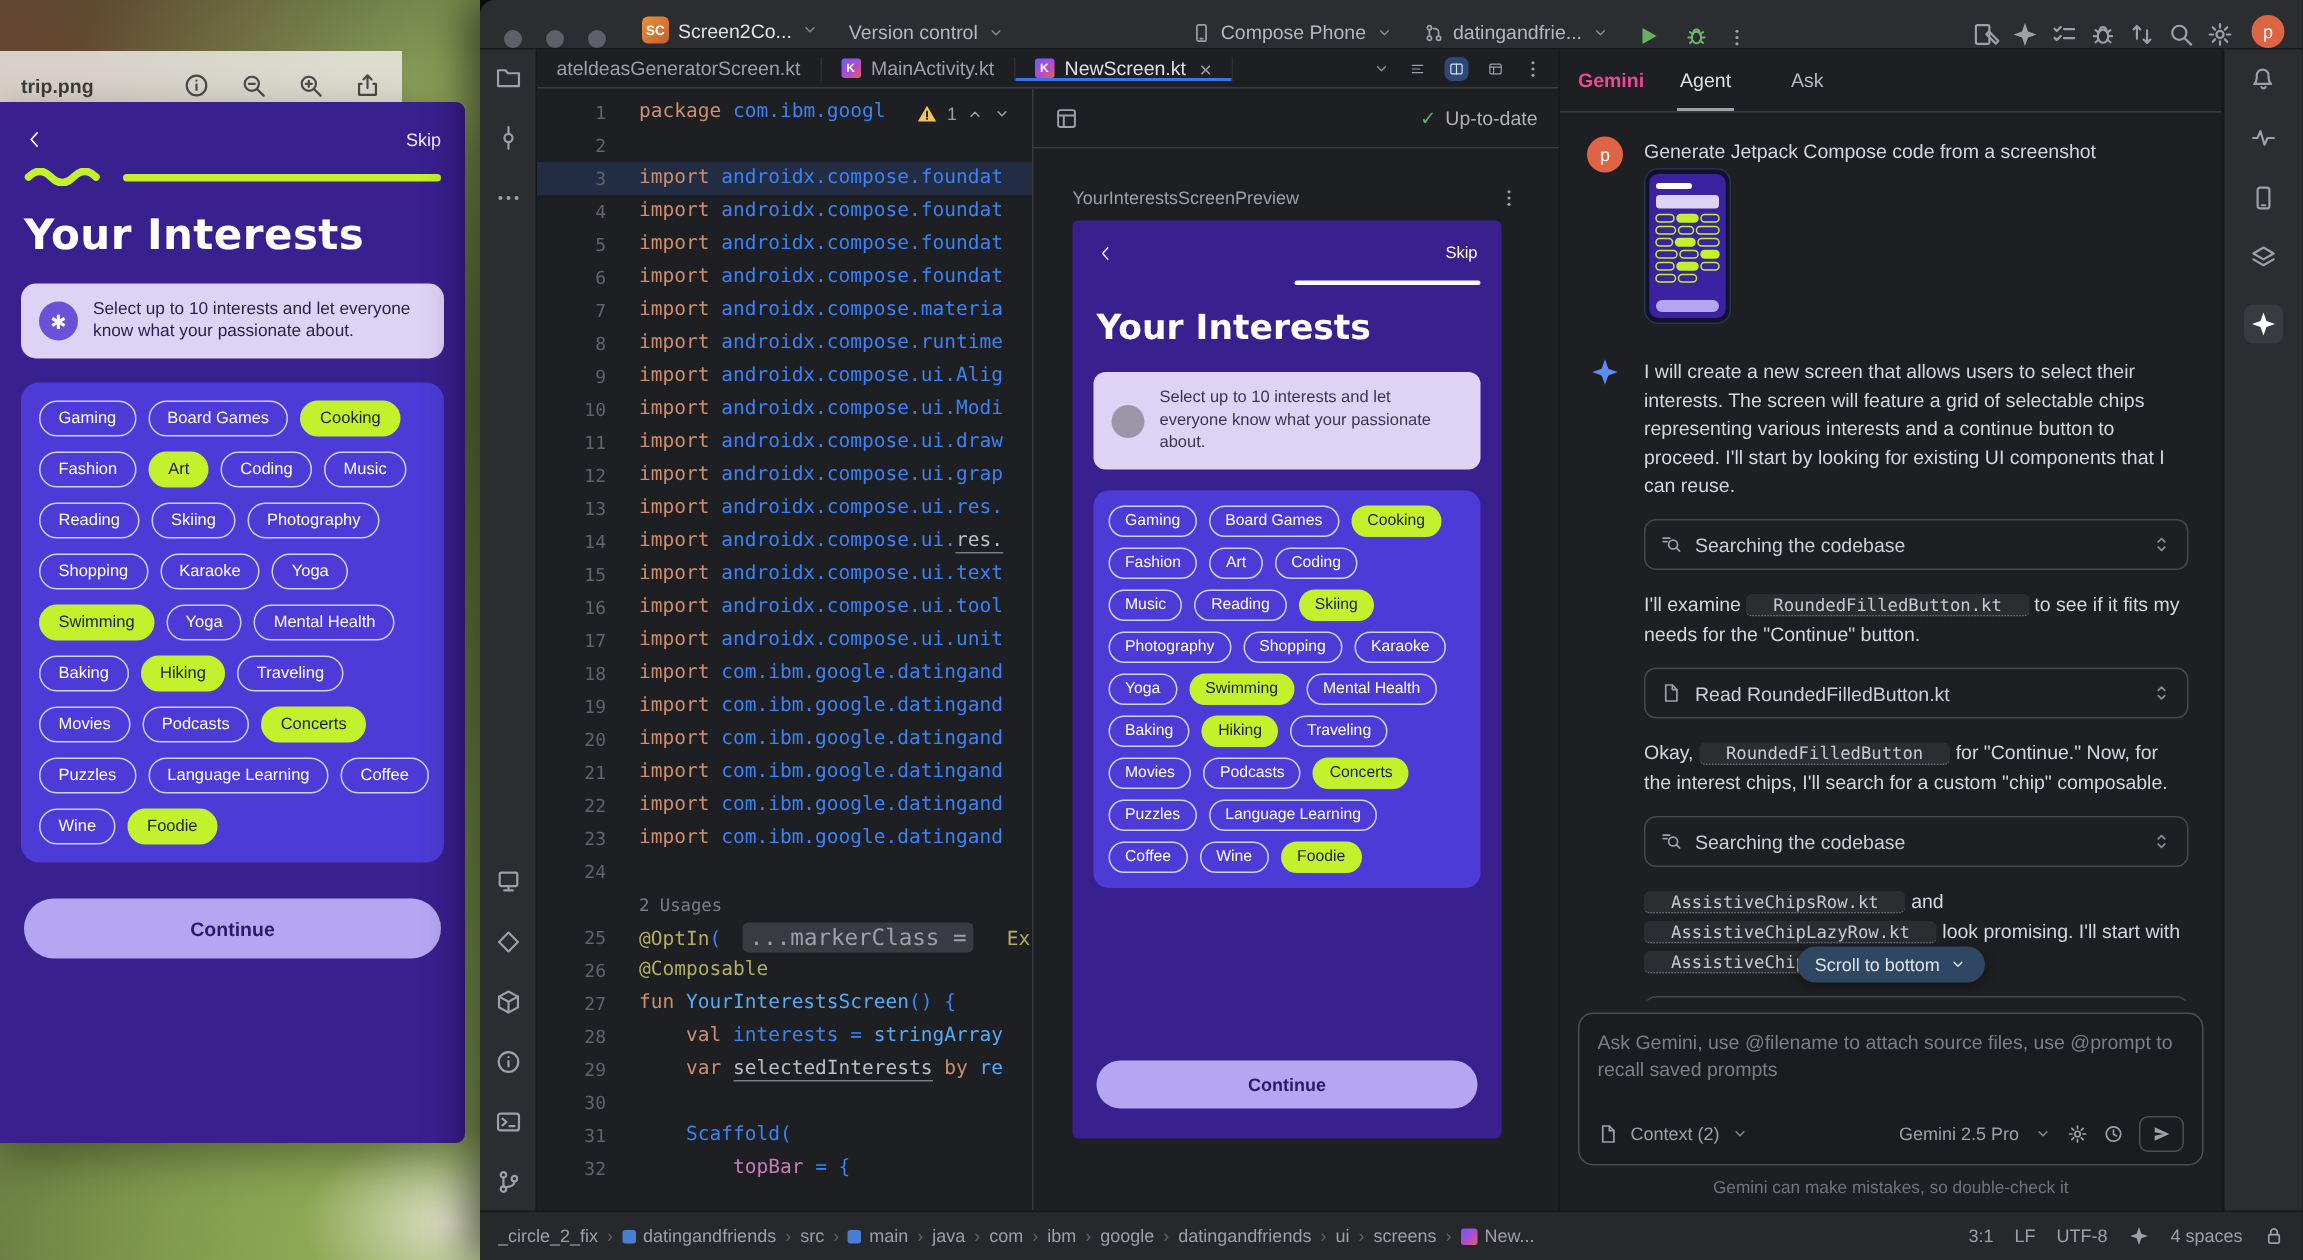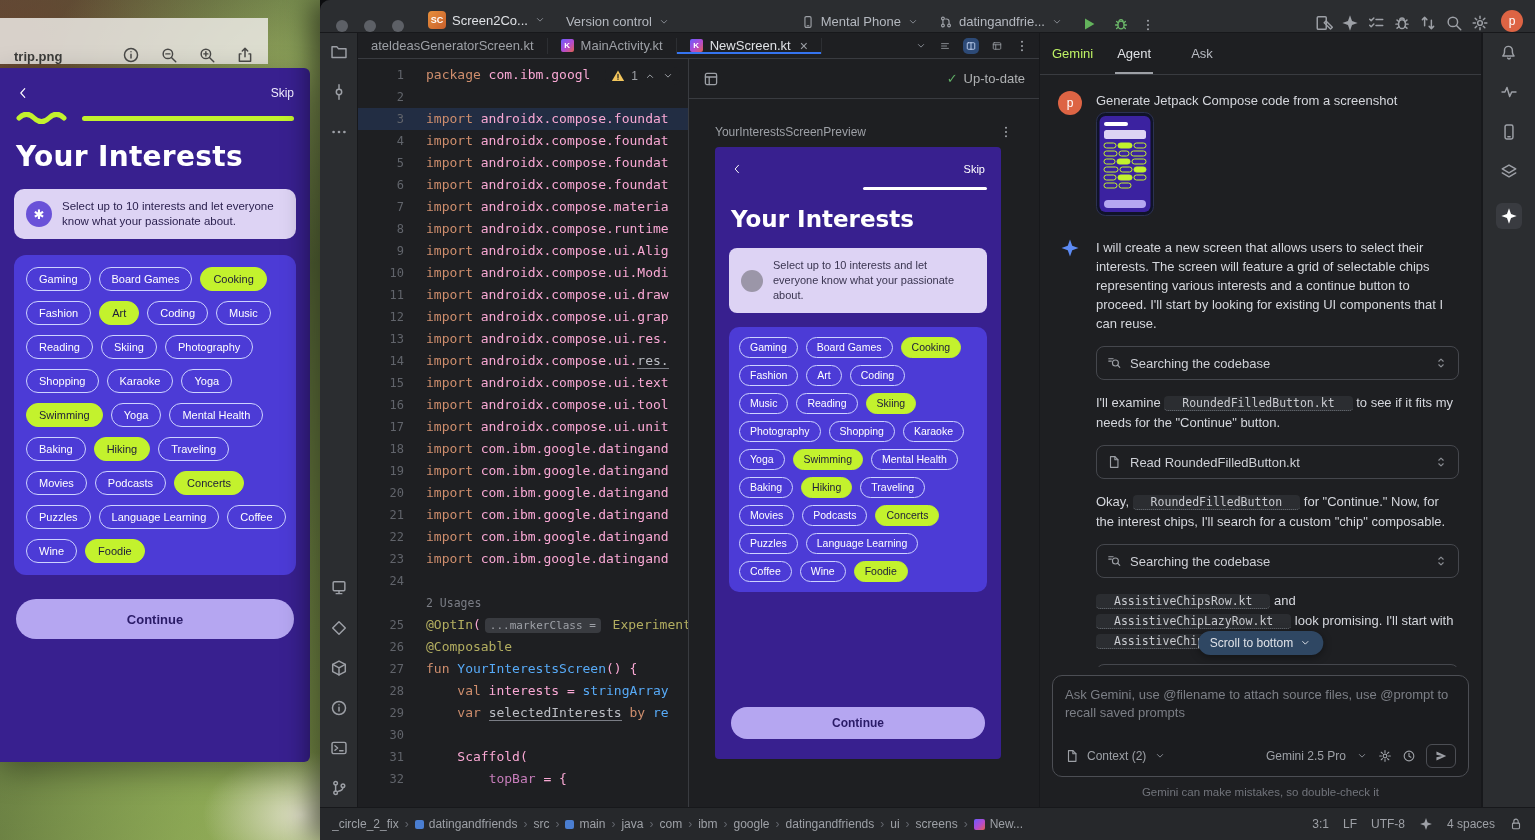--- a/index.html
+++ b/index.html
@@ -9,22 +9,22 @@
   .i12{width:12px;height:12px}.i14{width:14px;height:14px}.i18{width:18px;height:18px}.i20{width:20px;height:20px}
 
   
   .left-panel{position:absolute;left:0;top:0;width:320px;height:840px;
     background:
       radial-gradient(140px 90px at 94% 97%, rgba(232,228,214,.85), transparent 70%),
       radial-gradient(420px 300px at 92% 10%, rgba(190,215,120,.55), transparent 60%),
       radial-gradient(500px 380px at 8% 6%, rgba(112,62,42,.6), transparent 55%),
       radial-gradient(620px 420px at 55% 88%, rgba(146,178,88,.5), transparent 62%),
       linear-gradient(115deg,#57503c 0%,#4f5f38 30%,#63763f 55%,#87a052 80%,#9db45e 100%);}
-  .img-header{position:absolute;top:18px;left:0;width:268px;height:46px;background:rgba(236,234,229,.85);
-    display:flex;align-items:flex-end;padding:0 14px;gap:20px}
+  .img-header{position:absolute;top:34px;left:0;width:268px;height:46px;background:rgba(236,234,229,.85);
+    display:flex;align-items:center;padding:0 14px;gap:20px}
   .img-title{font-size:13px;color:#3c3c3a;font-weight:700;margin-right:auto}
   .img-header .icon{color:#4a4a48}
   .mockup{position:absolute;top:68px;left:0;width:310px;height:694px;background:#38208f;border-radius:0 6px 6px 0;
     display:flex;flex-direction:column;box-shadow:0 10px 30px rgba(0,0,0,.35)}
   .m-top{display:flex;justify-content:space-between;align-items:center;padding:18px 16px 0;color:#fff}
   .m-skip{font-size:12px;color:#f0ecff}
   .m-progress{display:flex;align-items:center;margin:12px 16px 0;gap:10px}
   .m-line{flex:1;height:5px;border-radius:3px;background:#c3f22d}
   .m-title{margin:16px 16px 0;font-size:28px;font-weight:800;color:#fff;letter-spacing:.3px;font-family:"DejaVu Sans",sans-serif}
   .m-info{margin:16px 14px 0;background:#ddd3f4;border-radius:10px;padding:10px 12px;display:flex;gap:10px;align-items:center}
@@ -68,23 +68,23 @@
   .tabbar-tools{margin-left:auto;display:flex;align-items:center;gap:10px;padding:0 10px}
   .mode-btn{padding:3px;border-radius:5px}
   .mode-btn.active{background:#2d4a77;color:#cfe0ff}
 
   .editor-split{flex:1;display:flex;min-height:0}
   .code-pane{width:330px;position:relative;overflow:hidden;padding-top:5px;flex:none}
   .code-row{display:flex;height:22px;line-height:22px;font-family:"DejaVu Sans Mono",monospace;font-size:13px;white-space:pre}
   .code-row.hl{background:rgba(53,116,240,.16)}
   .gutter{width:46px;text-align:right;color:#61646b;padding-right:0;flex:none;font-size:12px}
   .code-body{padding-left:22px;overflow:hidden}
-  .tok-kw{color:#cf8e6d}.tok-pl{color:#f9a8d4}.tok-ann{color:#b3ae60}.tok-fn{color:#57aaf7}.tok-prop{color:#c77dbb}
+  .tok-kw{color:#cf8e6d}.tok-pl{color:#3b82f6}.tok-ann{color:#b3ae60}.tok-fn{color:#57aaf7}.tok-prop{color:#c77dbb}
   .tok-und{color:#bcbec4;border-bottom:1px solid #7a7d85}
-  .tok-inlay{background:#393b40;color:#9da0a6;border-radius:4px;padding:1px 5px;font-size:11px;margin:0 4px}
+  .tok-inlay{background:#393b40;color:#9da0a6;border-radius:4px;padding:1px 5px;font-size:15px;margin:0 14px}
   .tok-usage{color:#7a7d85;font-size:11.5px}
   .inspect-widget{position:absolute;top:8px;right:8px;display:flex;align-items:center;gap:6px;background:#1e1f22;padding:2px 6px;border-radius:6px;color:#9da0a6;font-size:12px}
 
   .preview-pane{flex:1;display:flex;flex-direction:column;border-left:1px solid #393b40;min-width:0}
   .preview-header{height:40px;border-bottom:1px solid #393b40;display:flex;align-items:center;padding:0 14px;gap:8px}
   .uptodate{margin-left:auto;display:flex;align-items:center;gap:6px;color:#afb1b3;font-size:13px}
   .check{color:#5fad65;font-size:13px}
   .preview-label-row{display:flex;align-items:center;margin:26px 26px 0;color:#9da0a6;font-size:12px}
   .preview-kebab{margin-left:auto}
   .phone{width:286px;height:612px;background:#38208f;margin:8px 0 0 26px;border-radius:4px;display:flex;flex-direction:column}
@@ -98,21 +98,21 @@
   .p-info-ic{width:22px;height:22px;border-radius:50%;background:#9b96a8;flex:none}
   .p-info-tx{font-size:11px;line-height:15px;color:#3a3550}
   .p-chips{margin:14px 14px 0;background:#4c3bd6;border-radius:10px;padding:10px;display:flex;flex-direction:column;gap:7px}
   .p-chips .chip{padding:3px 10px;font-size:10.5px;border-radius:12px;line-height:13px}
   .p-continue{margin:auto 16px 20px;height:32px;border-radius:16px;background:#b5a6f1;color:#2a1b67;font-weight:700;font-size:12px;
     display:flex;align-items:center;justify-content:center}
 
   
   .gemini{flex:1;display:flex;flex-direction:column;min-width:0;border-right:1px solid #17181b}
   .g-tabs{height:42px;border-bottom:1px solid #393b40;display:flex;align-items:center;padding:0 12px;gap:22px}
-  .g-title{color:#bef264;font-weight:400;font-size:13px}
+  .g-title{color:#ec4899;font-weight:700;font-size:13px}
   .g-tab{color:#b8bbc2;font-size:13px;height:100%;display:flex;align-items:center;position:relative;padding:0 2px}
   .g-tab.active{color:#dfe1e5}
   .g-tab.active::after{content:"";position:absolute;left:0;right:0;bottom:0;height:2px;background:#9da0a6}
   .chat{flex:1;overflow:hidden;position:relative;padding:16px 22px 0 16px}
   .chat-row{display:flex;gap:12px;margin-bottom:13px}
   .chat-gutter{width:28px;flex:none;display:flex;justify-content:center}
   .chat-content{flex:1;min-width:0;color:#d5d7dd;font-size:13px;line-height:19px}
   .chat-avatar{width:24px;height:24px;border-radius:50%;background:#dd6444;color:#fff;font-size:12px;display:flex;align-items:center;justify-content:center}
   .inline-code{font-family:"DejaVu Sans Mono",monospace;font-size:11.5px;background:#2b2d31;border-radius:4px;padding:0 18px;color:#c8cacf;border-bottom:1px dotted #6f737a}
   .tool-card{height:34px;border:1px solid #45474d;border-radius:8px;display:flex;align-items:center;gap:9px;padding:0 10px;color:#ced0d6;font-size:13px}
@@ -264,21 +264,21 @@
         </span>
     </div>
     <div style="flex:1"></div>
     <div class="tb-btn tb-dim">
       <span class="icon i14">
           <svg viewBox="0 0 16 16" fill="none" stroke="currentColor" stroke-width="1.3" stroke-linecap="round" stroke-linejoin="round">
             <rect x="4.5" y="1.8" width="7" height="12.4" rx="1.5"></rect>
             <path d="M7 12.3h2"></path>
           </svg>
         </span>
-      <span>Mental Phone</span>
+      <span>Compose Phone</span>
       <span class="icon i12 chev">
           <svg viewBox="0 0 16 16" fill="none" stroke="currentColor" stroke-width="1.3" stroke-linecap="round" stroke-linejoin="round">
             <path d="M4.5 6L8 9.5 11.5 6"></path>
           </svg>
         </span>
     </div>
     <div class="tb-btn tb-dim">
       <span class="icon i14">
           <svg viewBox="0 0 16 16" fill="none" stroke="currentColor" stroke-width="1.3" stroke-linecap="round" stroke-linejoin="round">
             <circle cx="4.5" cy="4" r="1.6"></circle>

